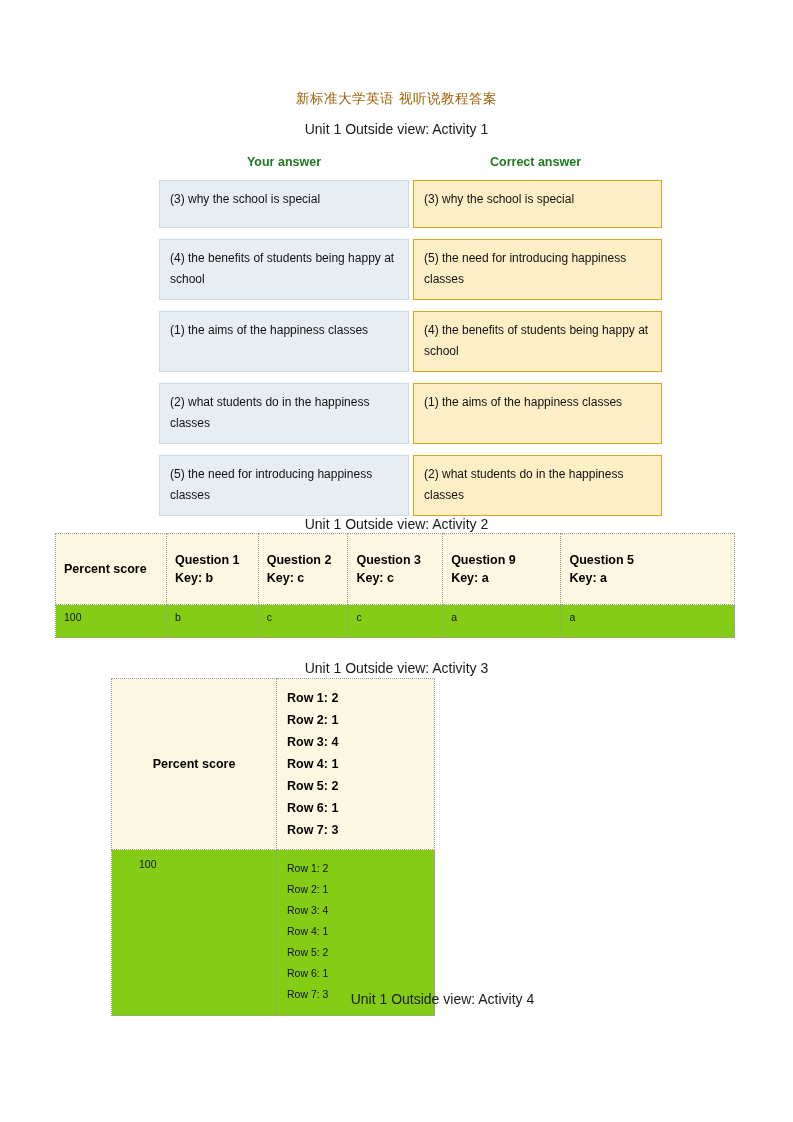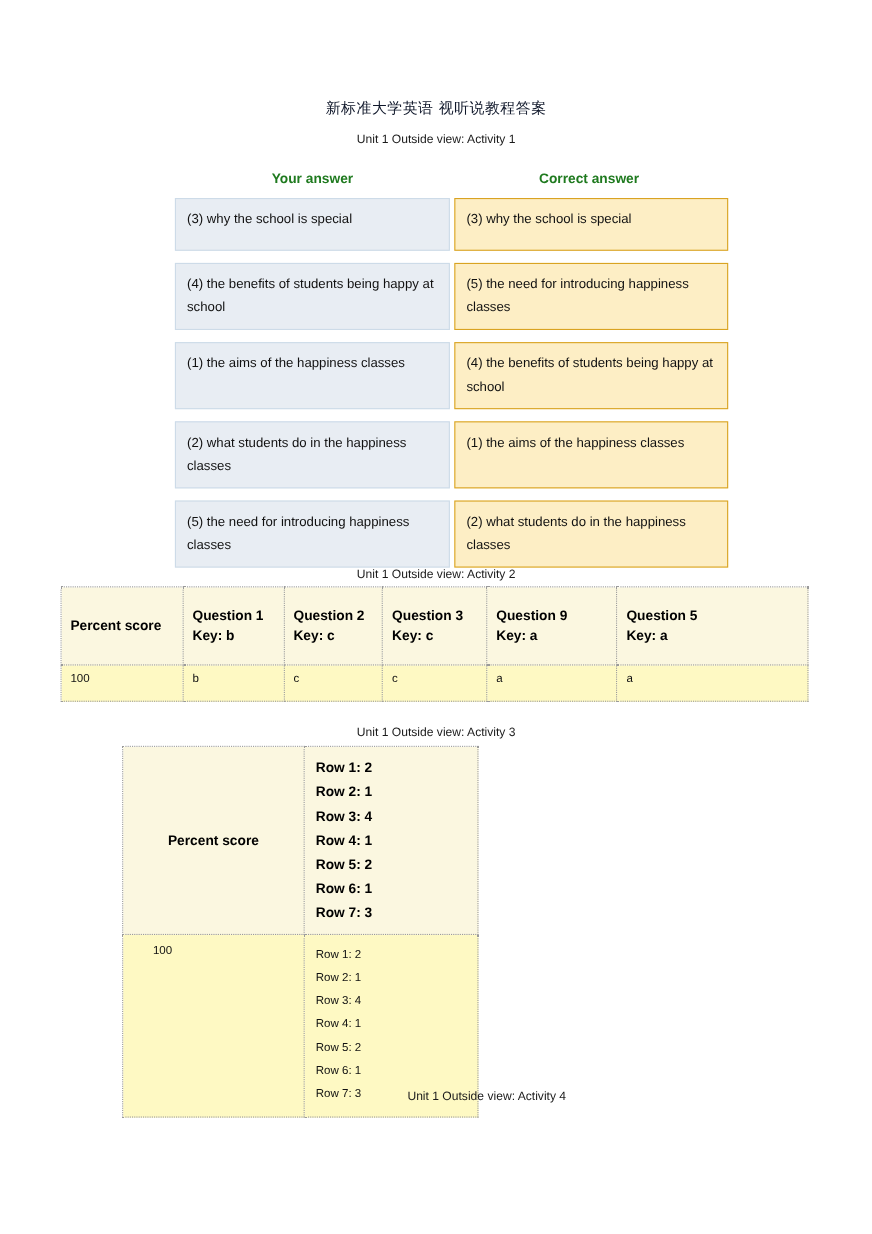--- a/index.html
+++ b/index.html
@@ -18,29 +18,29 @@
 
   
   .doc-title {
     position: absolute;
     top: 90px;
     left: 0;
     width: 793px;
     text-align: center;
     font-family: "DejaVu Sans", sans-serif;
     font-size: 13.5px;
-    color: #0f172a;
+    color: #a16207;
     letter-spacing: 0.5px;
   }
   .caption {
     position: absolute;
     left: 0;
     width: 793px;
     text-align: center;
-    font-size: 11px;
+    font-size: 14px;
     color: #1a1a1a;
   }
   #caption-a1 { top: 121px; }
   #caption-a2 { top: 516px; }
   #caption-a3 { top: 660px; }
   #caption-a4 { top: 991px; padding-left: 46px; }
 
   
   .a1-wrap {
     position: absolute;
@@ -103,21 +103,21 @@
   }
   table.result th {
     background: #fbf7e0;
     font-weight: bold;
     font-size: 12.5px;
     line-height: 18px;
     padding: 6px 8px;
     color: #000000;
   }
   table.result td {
-    background: #fef9c3;
+    background: #84cc16;
     font-size: 10.5px;
     padding: 6px 8px;
     color: #111111;
     vertical-align: top;
   }
 
   
   #table-activity2 {
     top: 533px;
     left: 55px;

